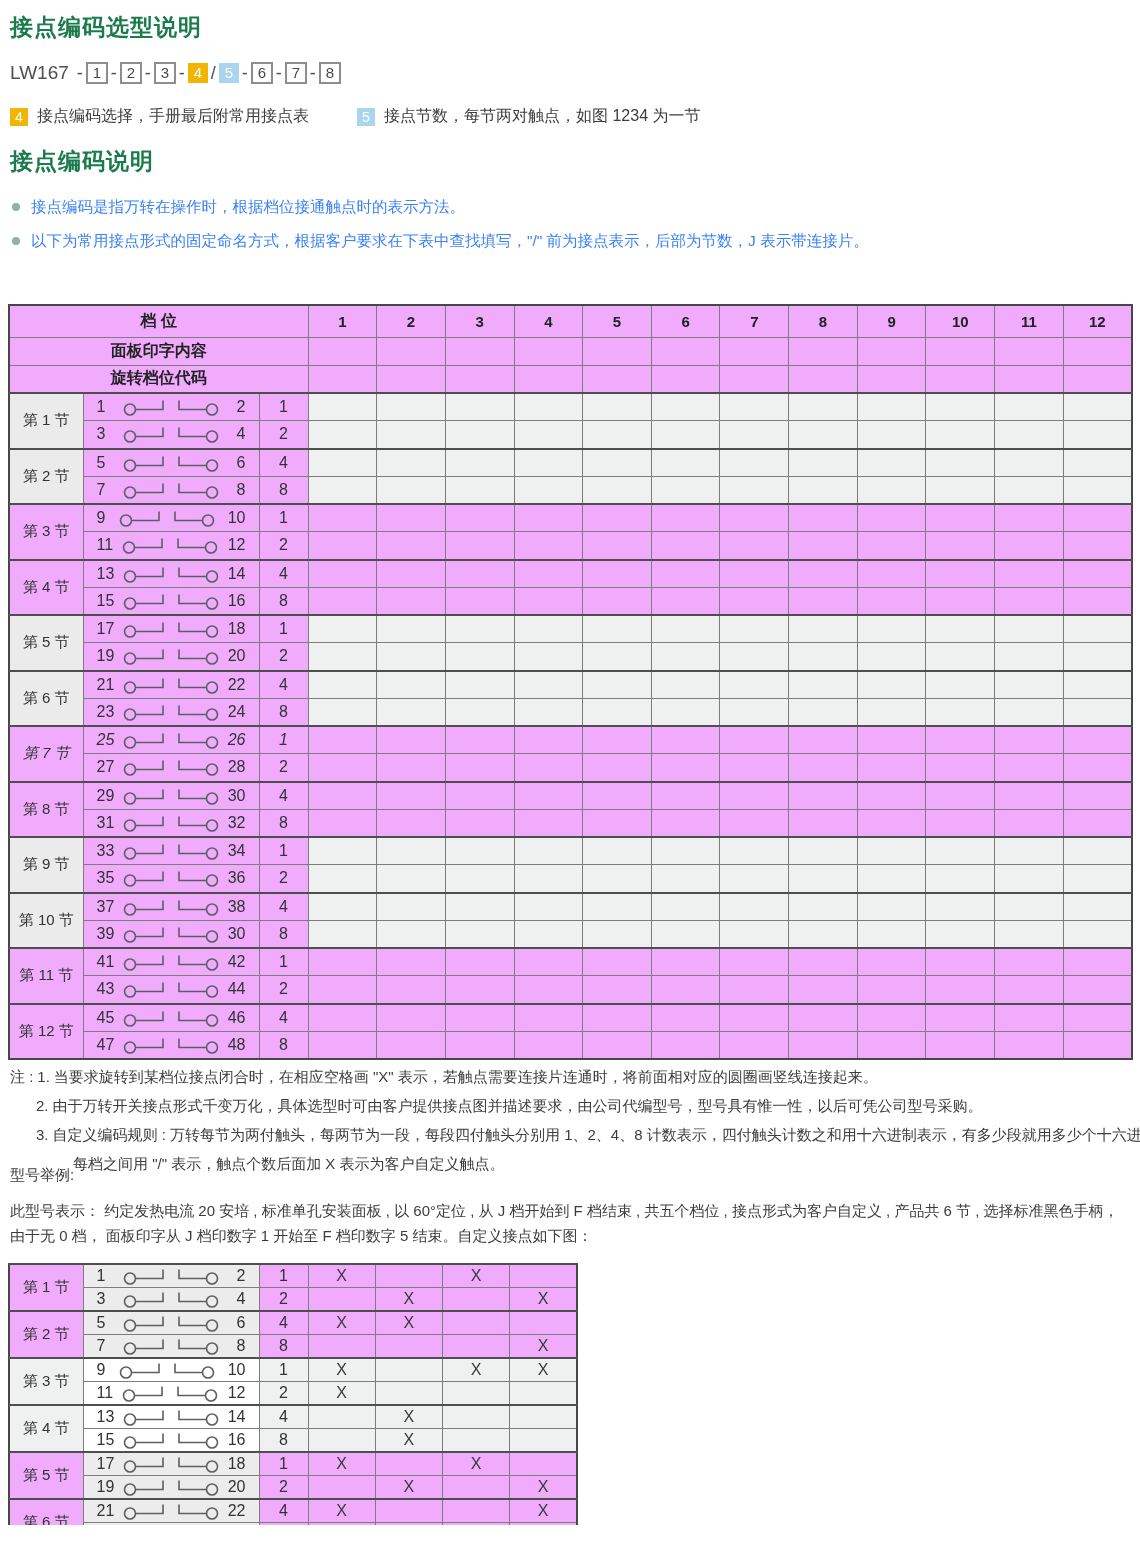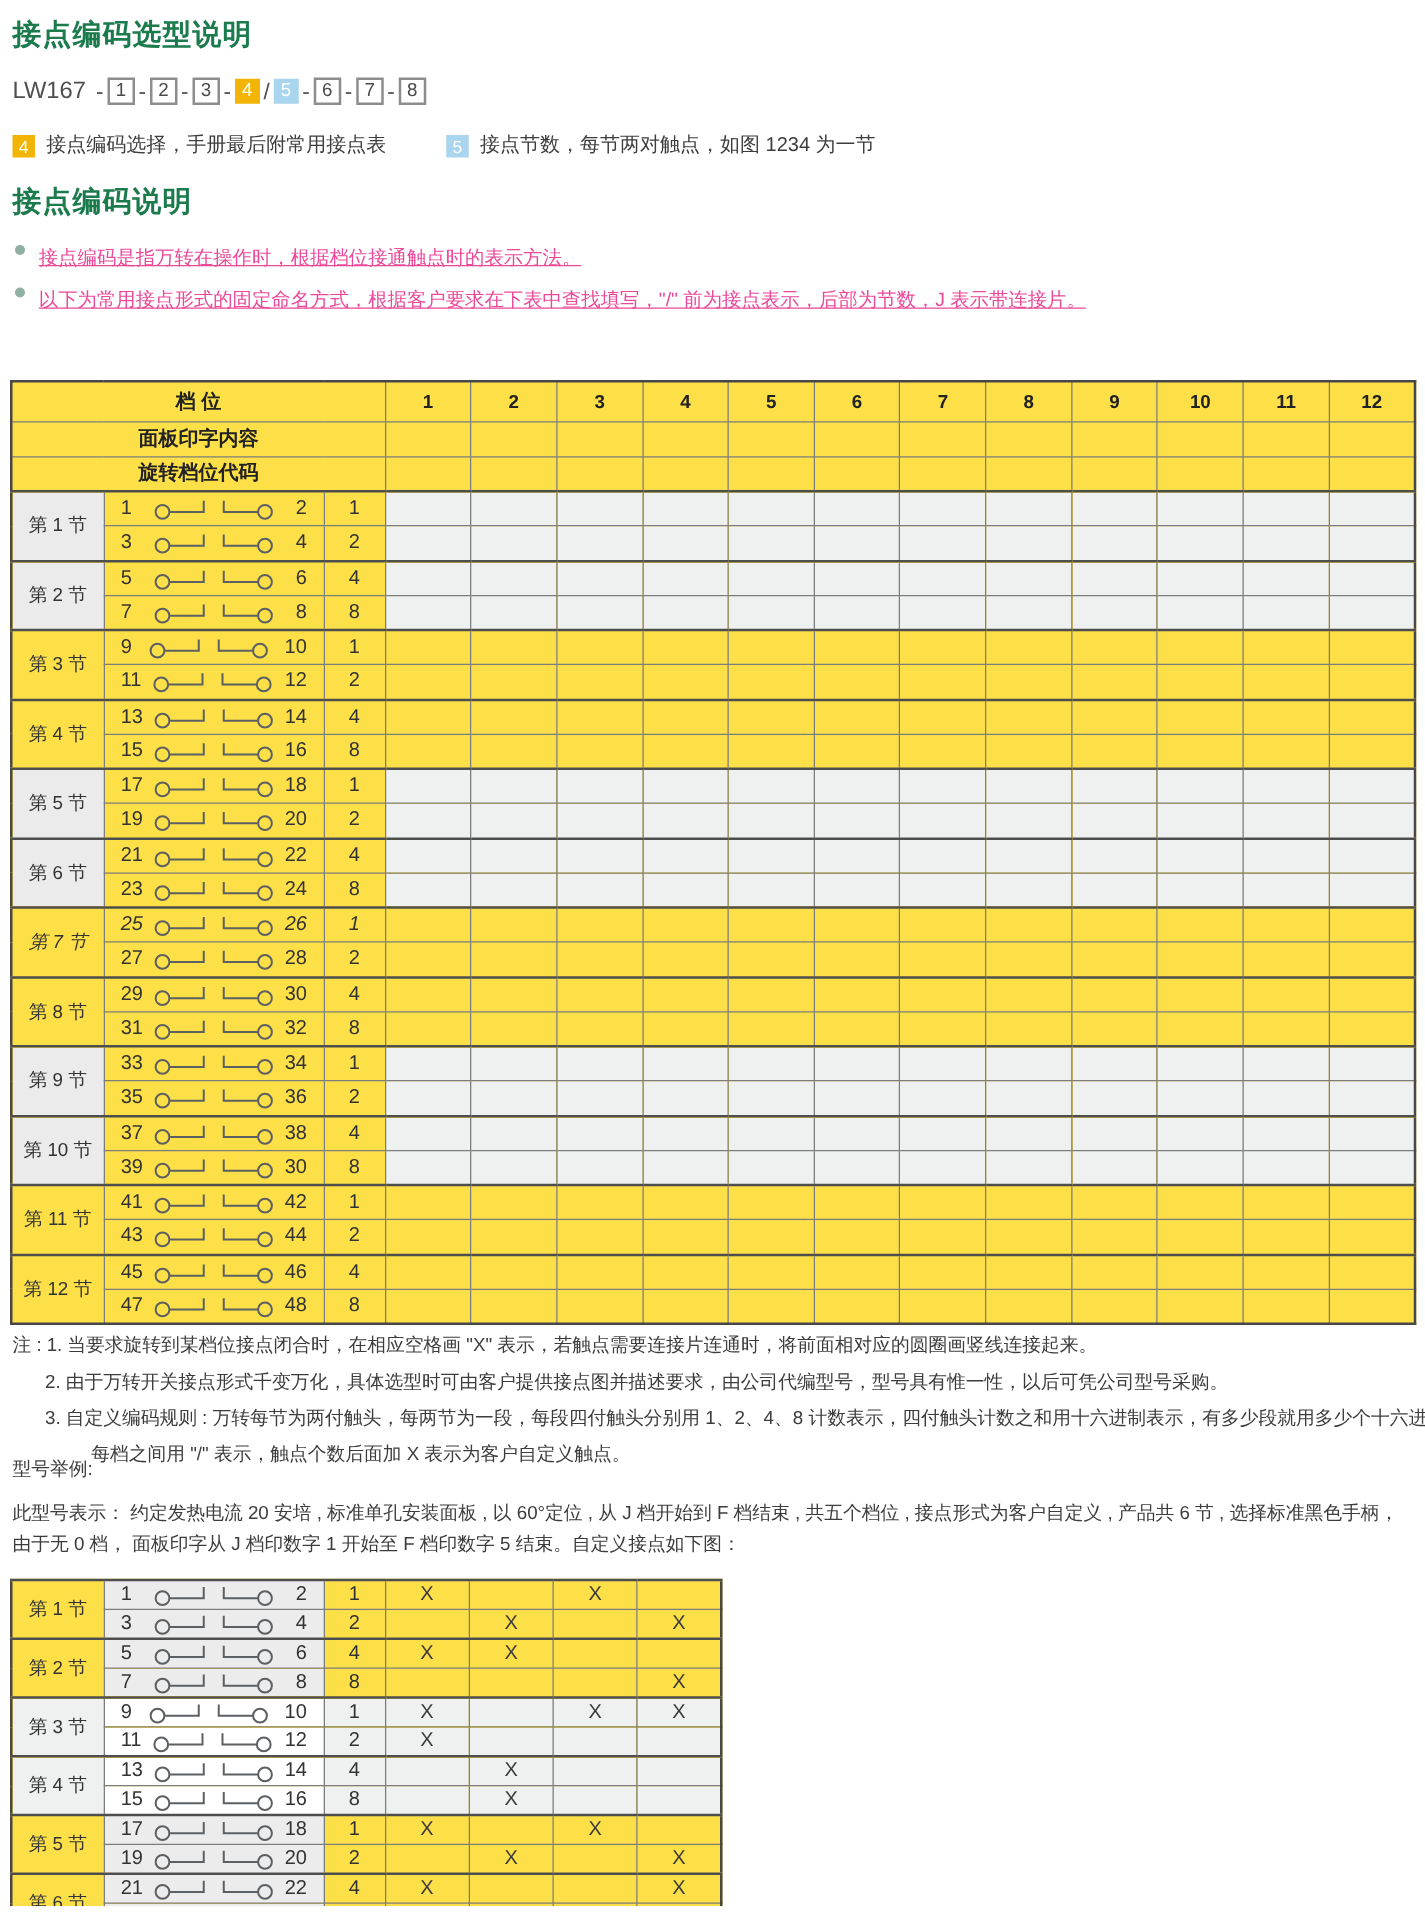--- a/index.html
+++ b/index.html
@@ -22,25 +22,25 @@
 
   
   #legend { position:absolute; left:10px; top:106px; display:flex; align-items:center; gap:48px; font-size:16px; color:#3d3d3d; }
   .legend-item { display:flex; align-items:center; }
   .lkey { width:18px; height:18px; line-height:18px; text-align:center; color:#fff; font-size:14px; margin-right:9px; flex:none; }
   .lkey.yellow { background:#f3b505; }
   .lkey.blue { background:#a9d5ef; }
 
   
   #bullets { position:absolute; left:12px; top:196px; }
-  .bullet { display:flex; align-items:flex-start; margin-bottom:13px; font-size:15.5px; color:#ec4899; line-height:21px;text-decoration:underline; }
+  .bullet { display:flex; align-items:center; margin-bottom:13px; font-size:15.5px; color:#3b82f6; line-height:21px; }
   .dot { width:8px; height:8px; border-radius:50%; background:#8fb0a3; margin-right:11px; flex:none; }
 
   
-  .ctable { border-collapse:collapse; table-layout:fixed; background:#fde047; border:2px solid #474747; }
+  .ctable { border-collapse:collapse; table-layout:fixed; background:#f0abfc; border:2px solid #474747; }
   .ctable td { border:1px solid #7d7d7d; padding:0; overflow:hidden; }
   .ctable tr.sec-top > td { border-top:2px solid #4e4e4e; }
   .ctable td.hcell { font-weight:700; color:#222; text-align:center; font-size:16px; }
   .ctable td.poscell { font-weight:700; color:#222; text-align:center; font-size:15px; }
   td.lbl { text-align:center; font-size:15px; color:#333; }
   td.lbl.shade { background:#ebebeb; }
   td.dg { }
   .dgwrap { display:flex; align-items:center; justify-content:space-between; padding:0 13px; }
   .dgwrap .num { font-size:16px; color:#333; flex:none; }
   td.code { text-align:center; font-size:16px; color:#333; }

